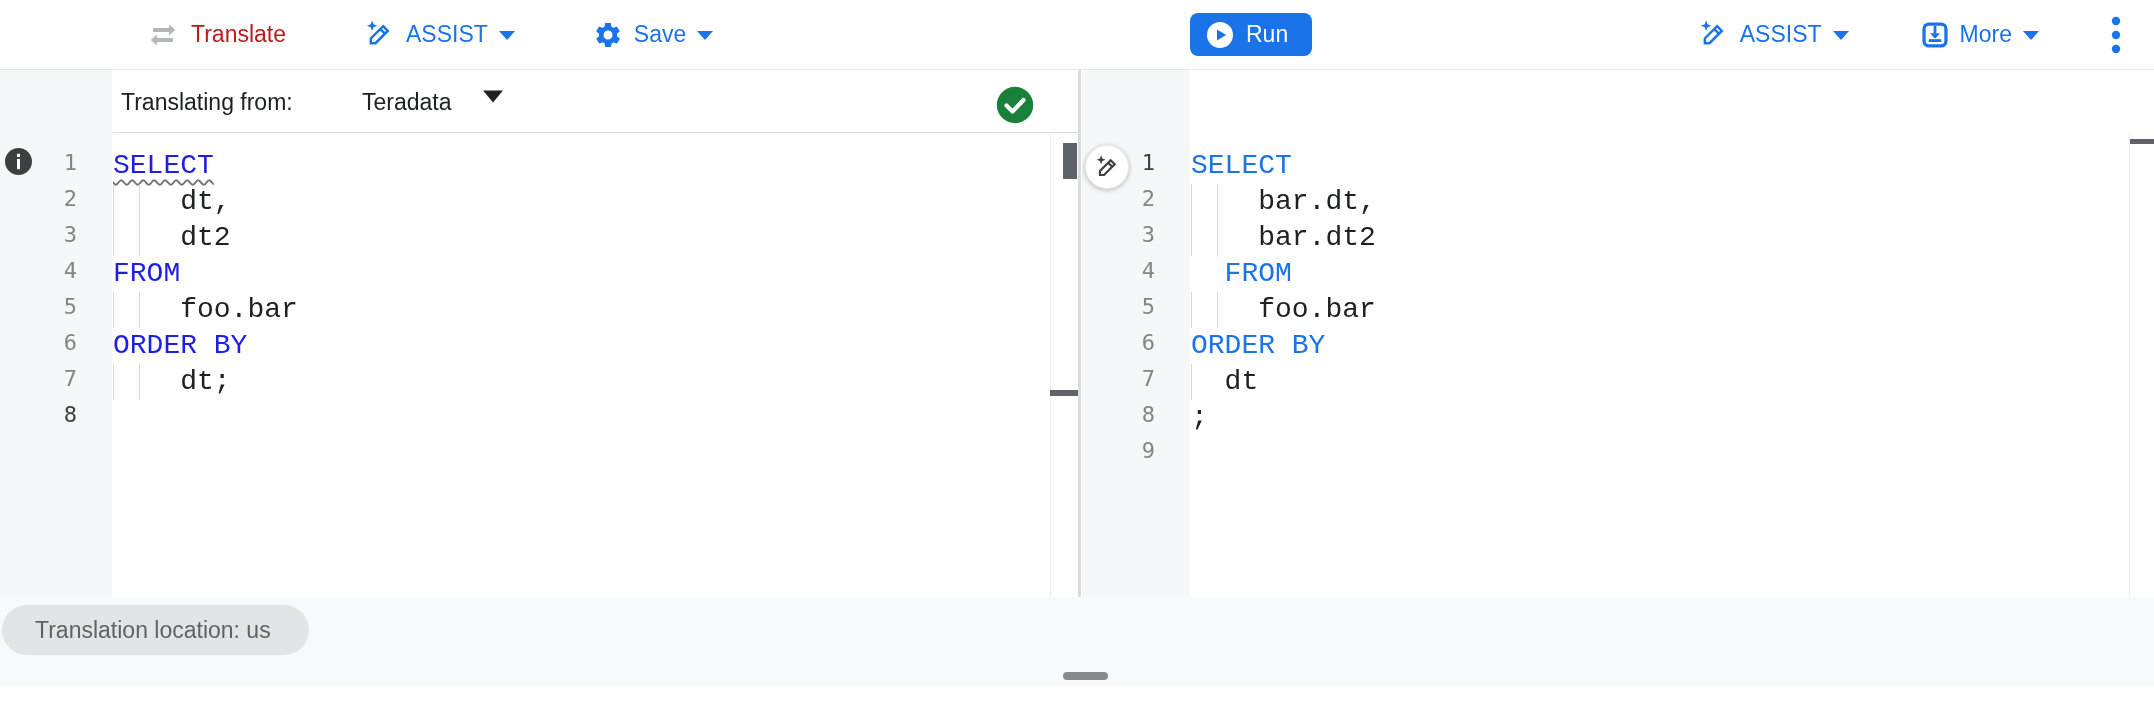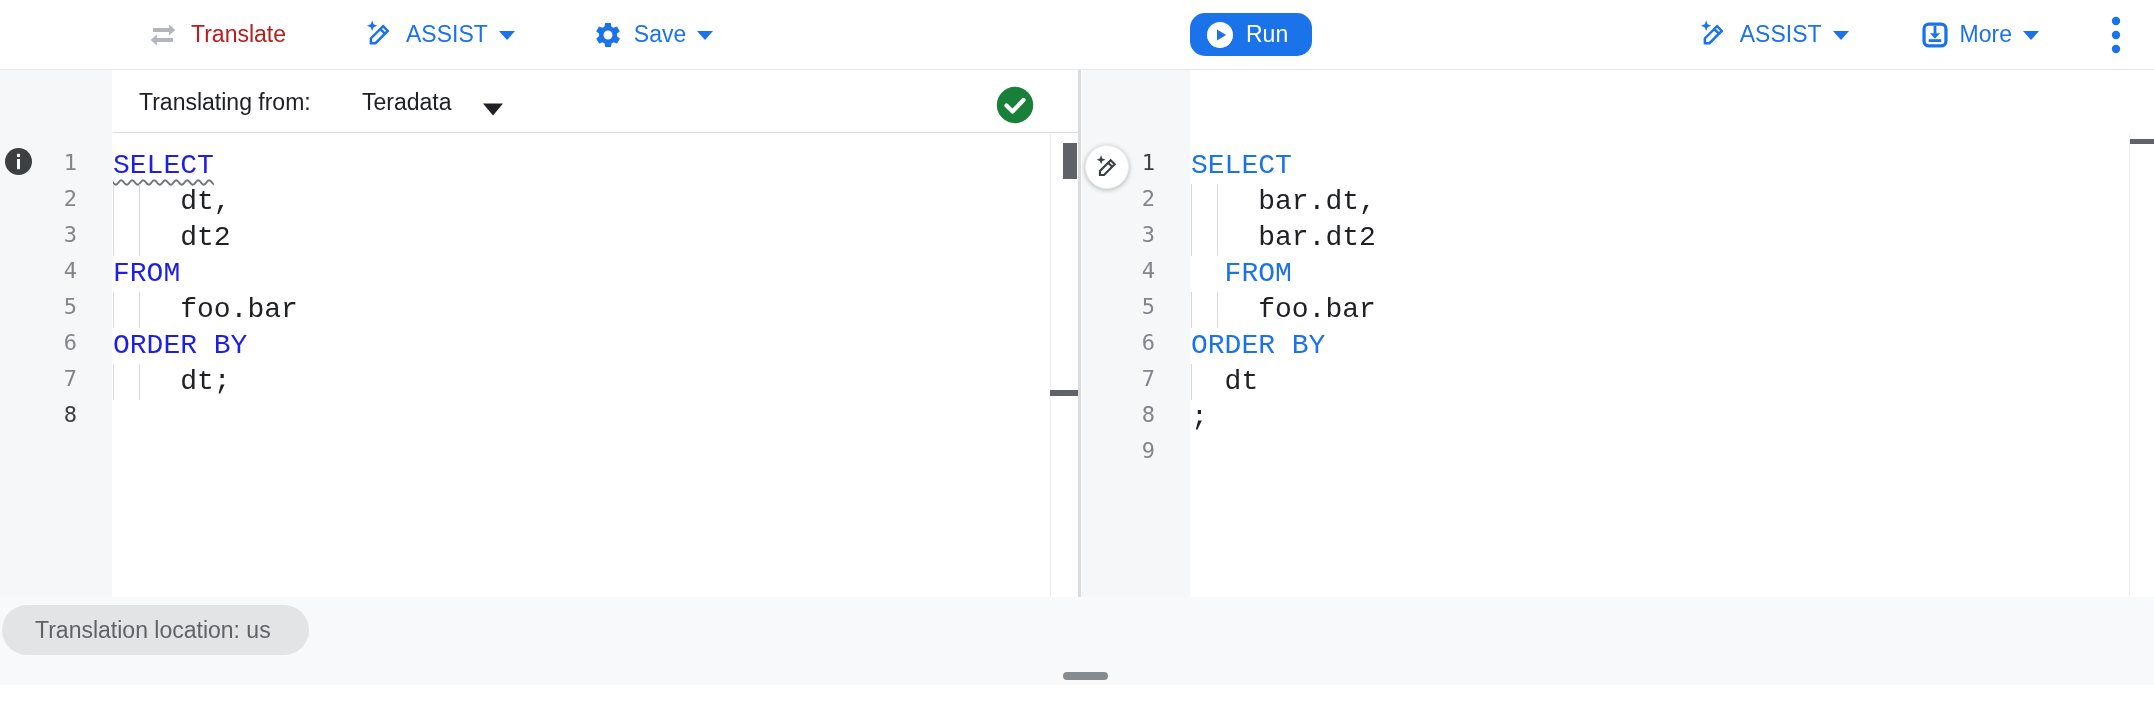--- a/index.html
+++ b/index.html
@@ -13,35 +13,35 @@
   .toolbar-right { left:1082px; width:1072px; }
   .tb-item { display:flex; align-items:center; gap:11px; font-size:23px; font-weight:500;
     color:#1a73e8; cursor:pointer; white-space:nowrap; }
   .tb-item.disabled { color:#b91c1c; font-weight:400; cursor:default; }
   .caret { width:0; height:0; border-left:8px solid transparent; border-right:8px solid transparent;
     border-top:9px solid currentColor; margin-top:2px; }
   .caret.big { border-left-width:10px; border-right-width:10px; border-top-width:12px; }
   .hborder { position:absolute; top:69px; left:0; width:2154px; height:1px; background:#e6e7e9; }
 
   .run-btn { margin-left:108px; height:43px; display:flex; align-items:center; gap:12px;
-    background:#1a73e8; color:#ffffff; border:none; border-radius:15px; padding:0 24px 0 16px;
+    background:#1a73e8; color:#ffffff; border:none; border-radius:8px; padding:0 24px 0 16px;
     font-size:23px; font-weight:500; font-family:inherit; cursor:pointer; }
   .tb-right-group { margin-left:auto; display:flex; align-items:center; gap:72px; margin-right:33px; }
 
   
   .pane-header { position:absolute; top:70px; height:63px; }
   .pane-header .hdr-border { position:absolute; bottom:0; height:1px; background:#d9dcdf; }
   .header-left  { left:0; width:1078px; }
   .header-left .hdr-border { left:113px; right:0; }
   .header-right { left:1082px; width:1072px; }
   .header-right .hdr-border { left:109px; right:0; }
   .hdr-label { position:absolute; top:50%; transform:translateY(-50%);
     font-size:23px; color:#202124; white-space:nowrap; }
   .dialect-btn { position:absolute; left:362px; top:50%; transform:translateY(-50%);
-    display:flex; align-items:flex-end; gap:31px; font-size:23px; color:#202124;
+    display:flex; align-items:flex-start; gap:31px; font-size:23px; color:#202124;
     background:none; border:none; font-family:inherit; cursor:pointer; }
   .status-check { position:absolute; left:996px; top:16px; }
 
   
   .gutter-bg { position:absolute; top:70px; height:553px; background:#f6f7f9; }
   .gutter-bg.left { left:0; width:112px; }
   .gutter-bg.right { left:1082px; width:108px; }
 
   .divider { position:absolute; left:1078px; top:70px; width:3px; height:554px; background:#d9dbdf; }
 
@@ -173,21 +173,21 @@
       </div>
     </div>
   </div>
 
   <div class="hborder"></div>
 
   <div class="gutter-bg left"></div>
   <div class="gutter-bg right"></div>
 
   <div class="pane-header header-left">
-    <span class="hdr-label" style="left:121px;margin-left:18px;">Translating from:</span>
+    <span class="hdr-label" style="left:121px;">Translating from:</span>
     <button class="dialect-btn">
       <span>Teradata</span>
       <span class="caret big"></span>
     </button>
     <span class="status-check">
       <svg width="38" height="38" viewBox="0 0 38 38">
         <circle cx="19" cy="19" r="18.2" fill="#188038"></circle>
         <path d="M10.5 19.5l6 6 11-11.5" fill="none" stroke="#ffffff" stroke-width="4.2" stroke-linecap="round" stroke-linejoin="round"></path>
       </svg>
     </span>

